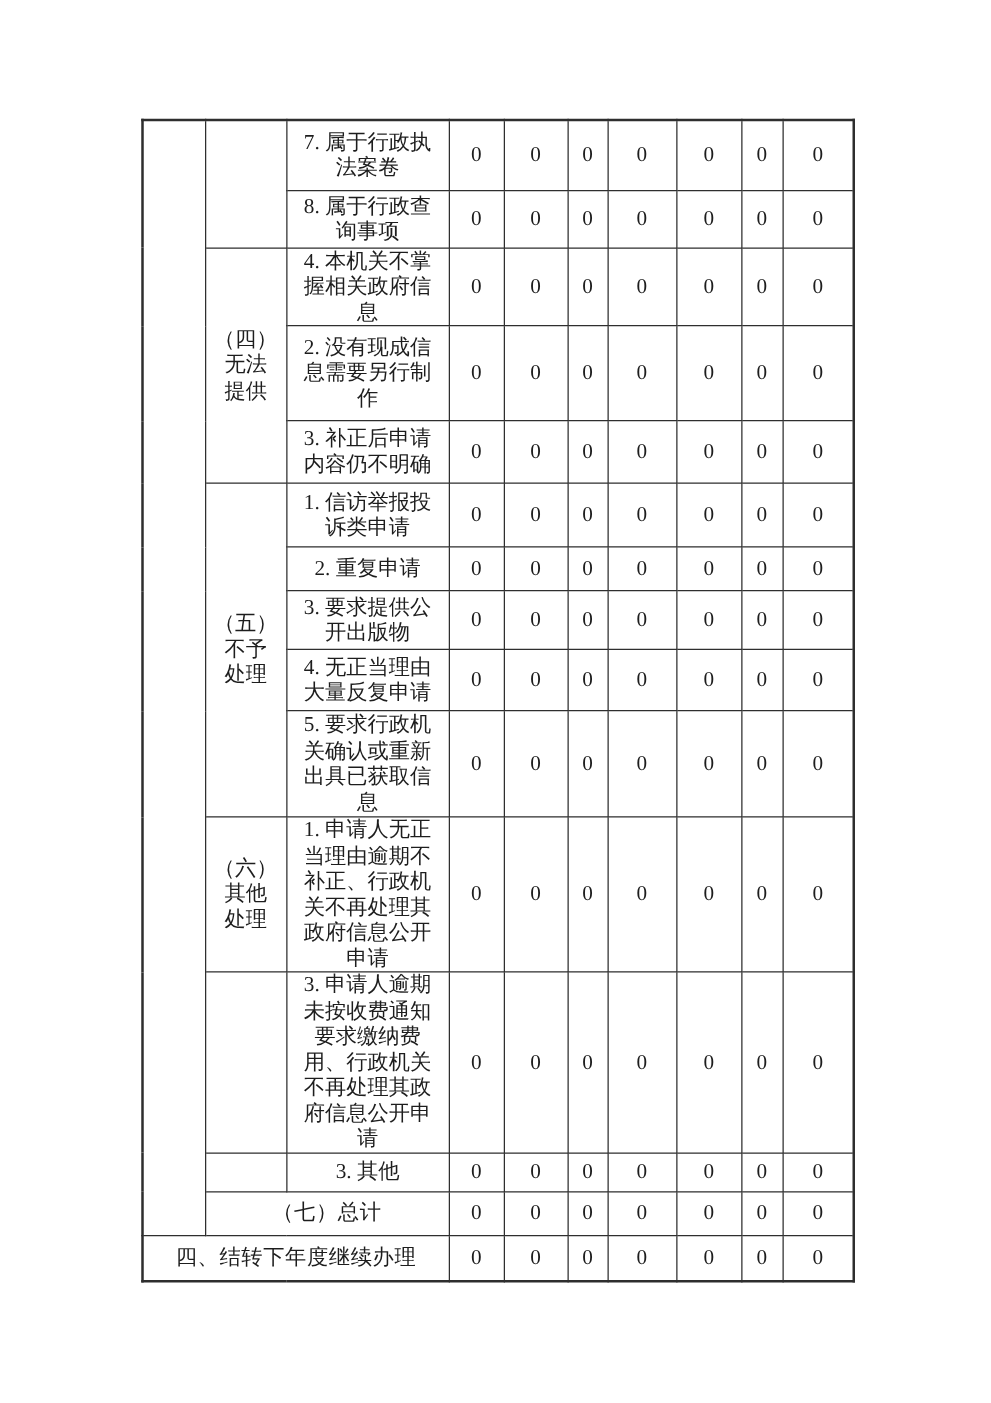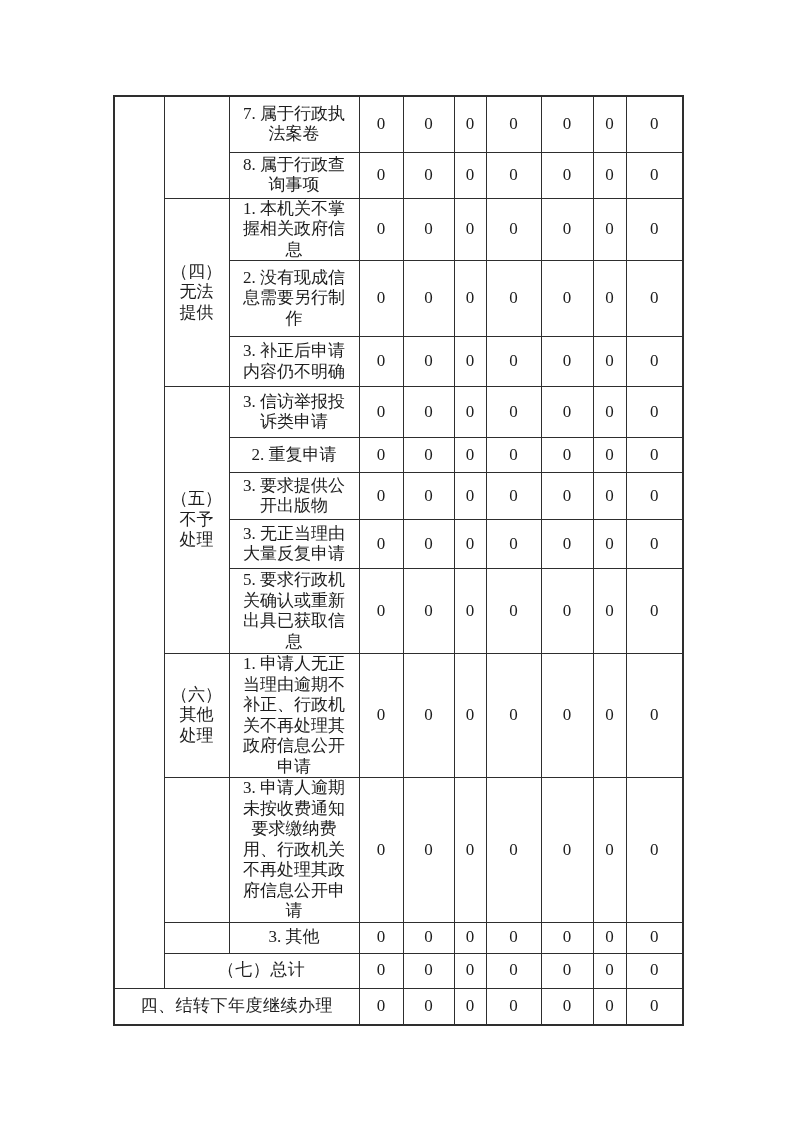--- a/index.html
+++ b/index.html
@@ -75,21 +75,21 @@
         <td class="num">0</td>
         <td class="num">0</td>
         <td class="num">0</td>
         <td class="num">0</td>
         <td class="num">0</td>
       </tr>
       <tr style="height:61px">
         <td rowspan="3" class="group">（四）
 无法
 提供</td>
-        <td>1. 本机关不掌
+        <td>4. 本机关不掌
 握相关政府信
 息</td>
         <td class="num">0</td>
         <td class="num">0</td>
         <td class="num">0</td>
         <td class="num">0</td>
         <td class="num">0</td>
         <td class="num">0</td>
         <td class="num">0</td>
       </tr>
@@ -113,21 +113,21 @@
         <td class="num">0</td>
         <td class="num">0</td>
         <td class="num">0</td>
         <td class="num">0</td>
         <td class="num">0</td>
       </tr>
       <tr style="height:51px">
         <td rowspan="5" class="group">（五）
 不予
 处理</td>
-        <td>3. 信访举报投
+        <td>1. 信访举报投
 诉类申请</td>
         <td class="num">0</td>
         <td class="num">0</td>
         <td class="num">0</td>
         <td class="num">0</td>
         <td class="num">0</td>
         <td class="num">0</td>
         <td class="num">0</td>
       </tr>
       <tr style="height:35px">
@@ -145,21 +145,21 @@
 开出版物</td>
         <td class="num">0</td>
         <td class="num">0</td>
         <td class="num">0</td>
         <td class="num">0</td>
         <td class="num">0</td>
         <td class="num">0</td>
         <td class="num">0</td>
       </tr>
       <tr style="height:49px">
-        <td>3. 无正当理由
+        <td>4. 无正当理由
 大量反复申请</td>
         <td class="num">0</td>
         <td class="num">0</td>
         <td class="num">0</td>
         <td class="num">0</td>
         <td class="num">0</td>
         <td class="num">0</td>
         <td class="num">0</td>
       </tr>
       <tr style="height:85px">

